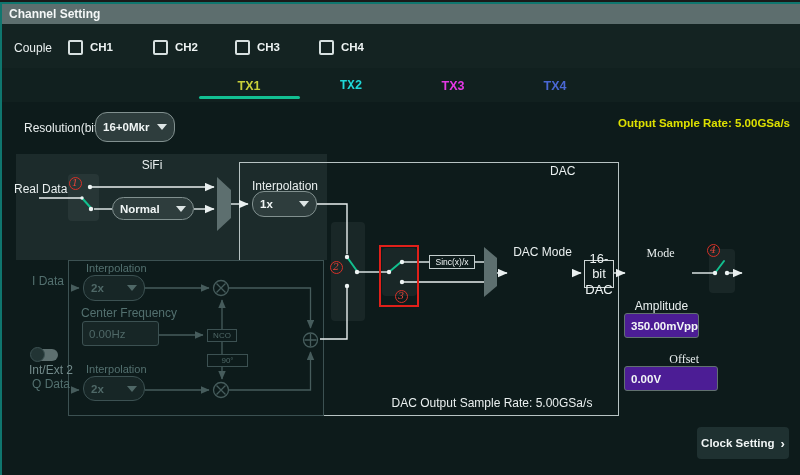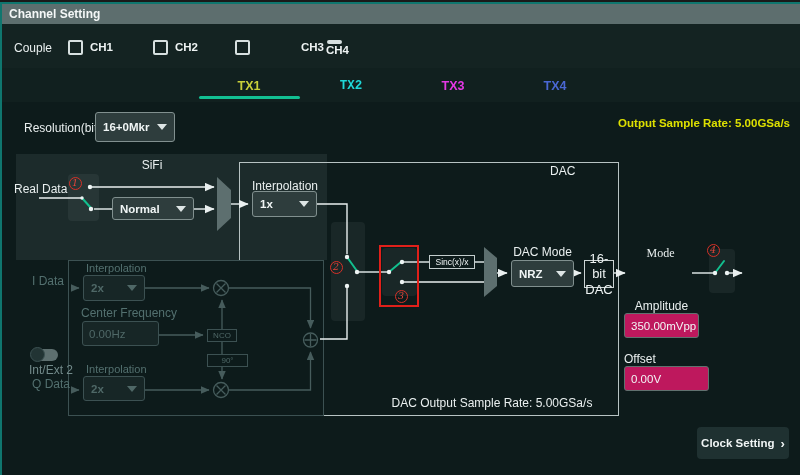--- a/index.html
+++ b/index.html
@@ -21,29 +21,29 @@
   .chk-text{margin-left:7px;font-size:11.5px;font-weight:bold;color:#eef3f3;}
   
   .tabstrip{left:0;top:64px;width:100%;height:34px;background:#11201f;}
   .tab{top:75px;width:102px;text-align:center;font-size:12.5px;font-weight:bold;cursor:default;}
   .tab-underline{left:197px;top:92px;width:101px;height:3px;border-radius:2px;}
   
   .res-label{left:22px;top:117px;font-size:11.5px;}
   .osr{right:10px;top:113px;font-size:11.5px;font-weight:bold;}
   
   .dd{display:flex;align-items:center;justify-content:space-between;padding:0 7px;
-      background:#2e3d3d;border:1px solid #81908f;border-radius:3px;
+      background:#2e3d3d;border:1px solid #81908f;border-radius:12px;
       color:#f0f5f5;font-size:11.5px;font-weight:bold;box-sizing:border-box;}
   .caret{width:0;height:0;border-left:5px solid transparent;border-right:5px solid transparent;
          border-top:6px solid #dde5e5;flex:none;margin-left:4px;}
   .dd.disabled{background:#172626;border-color:#3c5152;color:#4f6867;}
   .dd.disabled .caret{border-top-color:#4f6867;}
   
-  .vbox{background:#be185d;border:1px solid #61716f;border-radius:3px;color:#f2f6f6;
-        font-weight:normal;font-size:11.5px;display:flex;align-items:center;padding-left:6px;box-sizing:border-box;}
+  .vbox{background:#4c1d95;border:1px solid #61716f;border-radius:3px;color:#f2f6f6;
+        font-weight:bold;font-size:11.5px;display:flex;align-items:center;padding-left:6px;box-sizing:border-box;}
   .vbox.disabled{background:#172626;border-color:#3c5152;color:#4f6867;font-weight:normal;}
   
   .sifi-panel{left:14px;top:150px;width:311px;height:106px;background:#1c2b2b;}
   .sw-panel{background:rgba(215,240,240,0.06);border-radius:4px;}
   .dac-box{left:237px;top:158px;width:380px;height:254px;border:1px solid #b7c3c3;box-sizing:border-box;}
   .iq-box{left:66px;top:256px;width:256px;height:156px;border:1px solid #3c5152;background:#0d1b1b;box-sizing:border-box;}
   .lbl{font-size:12px;color:#e9efef;font-weight:500;}
   .lbl.dim{color:#53706f;}
   .small-box{border:1px solid #c3cdcd;color:#eef3f3;display:flex;align-items:center;justify-content:center;
              text-align:center;box-sizing:border-box;background:#0d1b1b;}
@@ -74,25 +74,25 @@
   <div class="abs couple-row"></div>
   <div class="abs couple-label lbl">Couple</div>
   <div class="abs chk-item" style="left:66px;">
     <div class="chk-box"></div>
     <span class="chk-text">CH1</span>
   </div>
   <div class="abs chk-item" style="left:151px;">
     <div class="chk-box"></div>
     <span class="chk-text">CH2</span>
   </div>
-  <div class="abs chk-item" style="left:233px;gap:44px;">
+  <div class="abs chk-item" style="left:233px;">
     <div class="chk-box"></div>
     <span class="chk-text">CH3</span>
   </div>
-  <div class="abs chk-item" style="left:317px;flex-direction:column;">
+  <div class="abs chk-item" style="left:317px;">
     <div class="chk-box"></div>
     <span class="chk-text">CH4</span>
   </div>
 
   <div class="abs tabstrip"></div>
   <div class="abs tab" style="left: 196px; color: rgb(200, 207, 58);">TX1</div>
   <div class="abs tab" style="left: 298px; color: rgb(31, 216, 216); font-family: Liberation Mono, monospace;">TX2</div>
   <div class="abs tab" style="left: 400px; color: rgb(228, 56, 228);">TX3</div>
   <div class="abs tab" style="left: 502px; color: rgb(74, 103, 211);">TX4</div>
   <div class="abs tab-underline" style="background: rgb(18, 191, 146);"></div>
@@ -193,35 +193,31 @@
   </div>
   <div class="abs lbl" style="left:245px;top:175px;width:76px;text-align:center;">Interpolation</div>
   <div class="abs dd" style="left:250px;top:187px;width:65px;height:26px;gap:14px;">
     <span>1x</span>
     <span class="caret"></span>
   </div>
 
   <div class="abs lbl" style="left:548px;top:160px;">DAC</div>
   <div class="abs small-box" style="left:427px;top:251px;width:46px;height:14px;font-size:8.5px;">Sinc(x)/x</div>
   <div class="abs lbl" style="left:509px;top:241px;width:63px;text-align:center;">DAC Mode</div>
-  <div class="abs dd" style="left:509px;top:256px;width:63px;height:27px;">
-    <span>NRZ</span>
-    <span class="caret"></span>
-  </div>
   <div class="abs small-box" style="left:582px;top:256px;width:30px;height:28px;font-size:13px;line-height:1.2;flex-direction:column;border-color:#ccd5d5;">
     <div>16-bit</div>
     <div>DAC</div>
   </div>
   <div class="abs lbl" style="left:377px;top:392px;width:226px;text-align:center;">DAC Output Sample Rate: 5.00GSa/s</div>
 
   <div class="abs lbl" style="left:627px;top:242px;width:63px;text-align:center;font-family:Liberation Serif, serif;">Mode</div>
   <div class="abs lbl" style="left:622px;top:295px;width:75px;text-align:center;">Amplitude</div>
   <div class="abs vbox" style="left:622px;top:309px;width:75px;height:25px;">350.00mVpp</div>
-  <div class="abs lbl" style="left:622px;top:348px;width:75px;text-align:left;">Offset</div>
-  <div class="abs vbox" style="left:622px;top:362px;width:85px;height:25px;">0.00V</div>
+  <div class="abs lbl" style="left:622px;top:348px;width:75px;text-align:right;font-family:Liberation Serif, serif;">Offset</div>
+  <div class="abs vbox" style="left:622px;top:362px;width:94px;height:25px;">0.00V</div>
 
   <div class="abs lbl dim" style="left:30px;top:270px;">I Data</div>
   <div class="abs lbl dim" style="left:84px;top:258px;font-size:11px;">Interpolation</div>
   <div class="abs dd disabled" style="left:81px;top:271px;width:62px;height:26px;">
     <span>2x</span>
     <span class="caret"></span>
   </div>
   <div class="abs lbl dim" style="left:79px;top:302px;">Center Frequency</div>
   <div class="abs vbox disabled" style="left:80px;top:317px;width:77px;height:25px;">0.00Hz</div>
   <div class="abs small-box dim" style="left:205px;top:325px;width:30px;height:13px;font-size:8px;">NCO</div>

